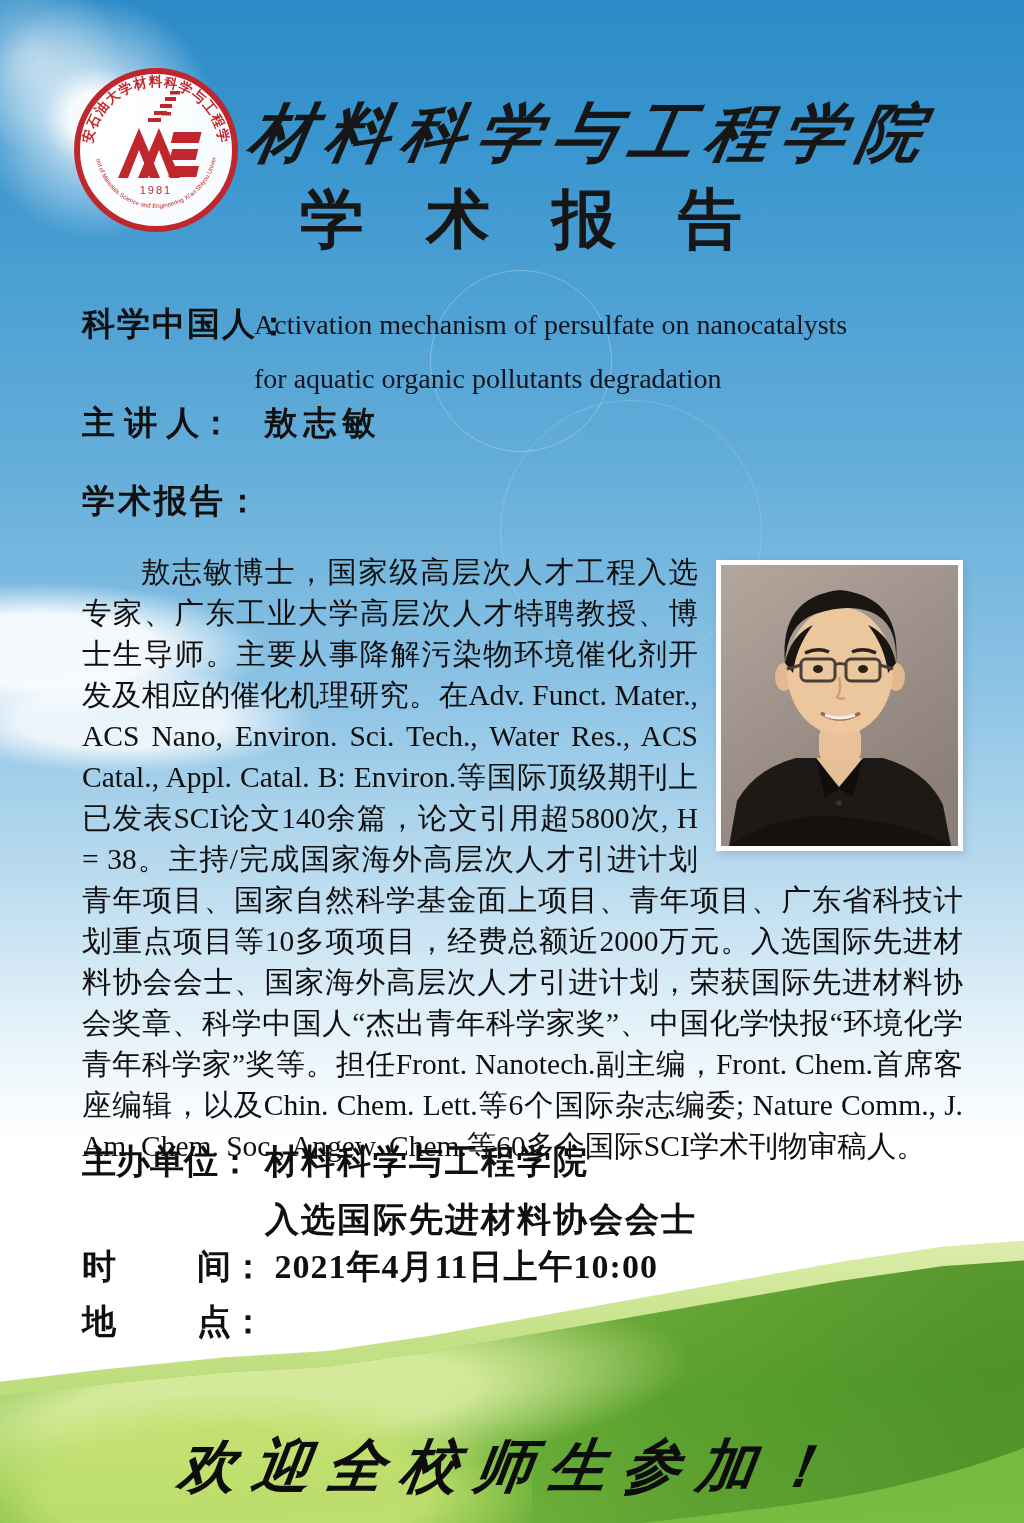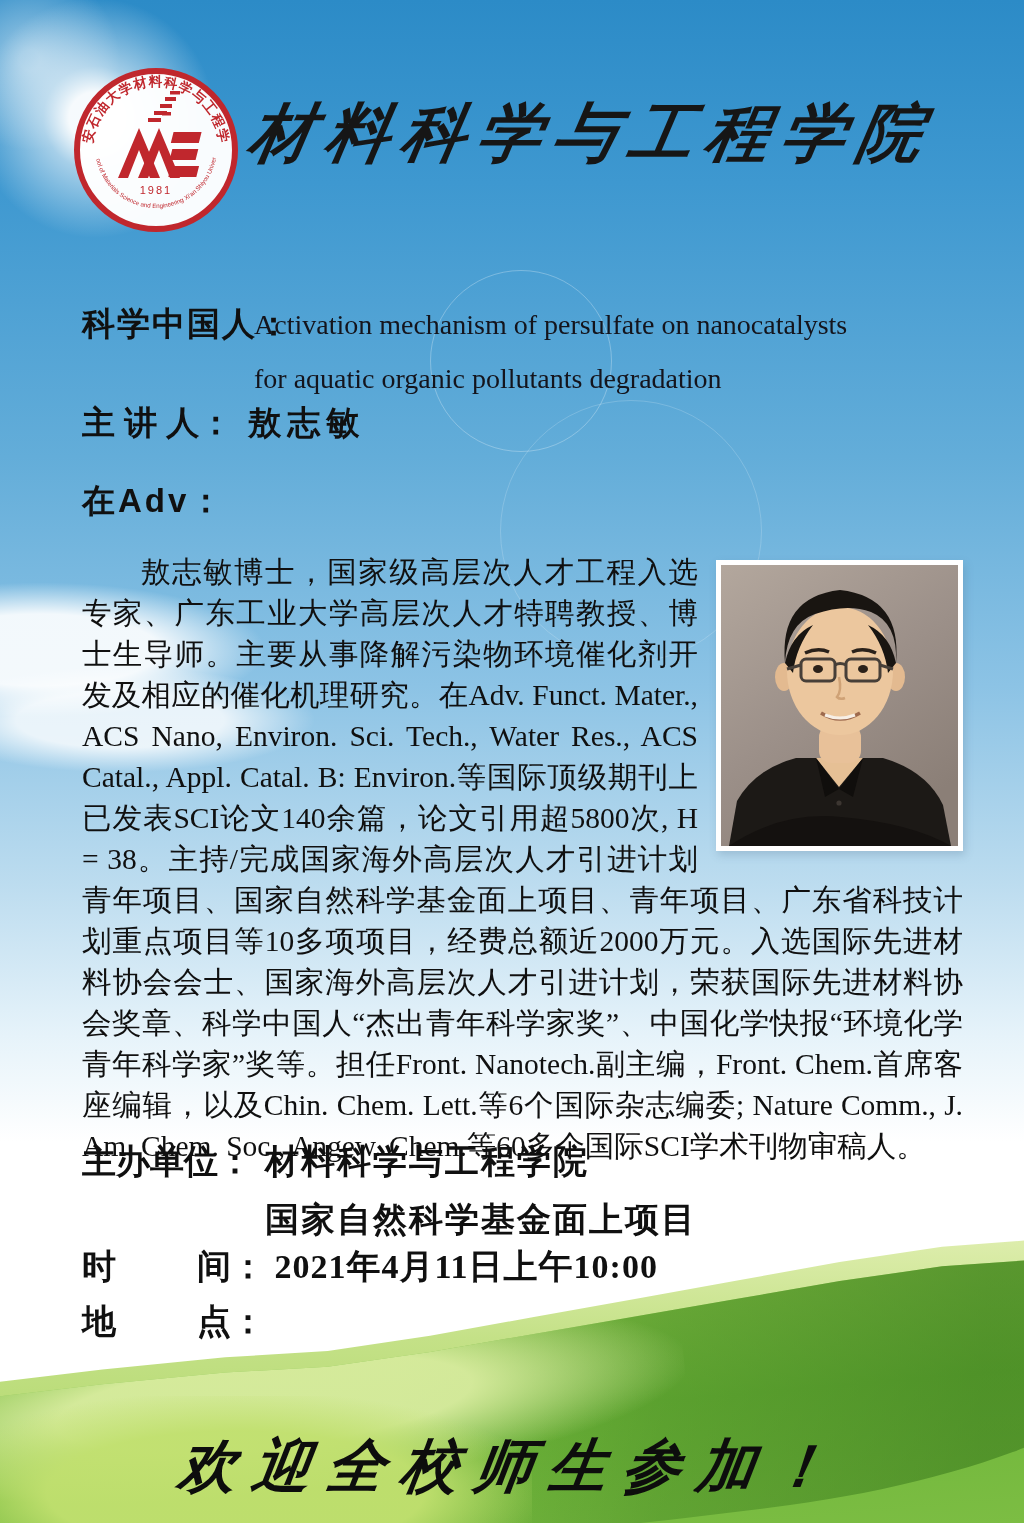--- a/index.html
+++ b/index.html
@@ -30,21 +30,21 @@
   }
 
   .label{font-weight:bold;color:#101010;font-family:"Liberation Sans",sans-serif;}
   .topic-row{position:absolute;left:82px;top:298px;width:880px;}
   .topic-label{position:absolute;left:0;top:4px;font-size:33px;letter-spacing:2px;}
   .topic-en{position:absolute;left:172px;top:0;width:712px;
     font-family:"Liberation Serif",serif;font-weight:normal;font-size:28px;color:#14141c;line-height:54px;}
   .topic-en .l2{text-align:left;}
 
   .speaker-row{position:absolute;left:82px;top:401px;font-size:33px;}
-  .speaker-row .name{margin-left:16px;letter-spacing:6px;}
+  .speaker-row .name{margin-left:32px;letter-spacing:6px;}
 
   .intro-label{position:absolute;left:82px;top:479px;font-size:33px;letter-spacing:3px;}
 
   .intro-text{
     position:absolute;left:82px;top:552px;width:881px;
     font-family:"Liberation Serif","DejaVu Serif",serif;
     font-size:29.5px;line-height:41px;color:#101010;
     text-align:justify;text-indent:2em;
   }
   .photo-frame{
@@ -144,34 +144,35 @@
           <rect x="93" y="31" width="11" height="4"></rect>
           <rect x="98" y="25" width="10" height="3.5"></rect>
           <rect x="90" y="46" width="9" height="3.5"></rect>
         </g>
         <text x="84" y="128" text-anchor="middle" font-size="11" letter-spacing="2" fill="#c0272d">1981</text>
       </g>
     </svg>
   </div>
 
   <div class="college-name">材料科学与工程学院</div>
+  <div class="report-title">学术报告</div>
 
   <div class="topic-row">
     <span class="label topic-label">科学中国人：</span>
     <div class="topic-en">
       <div class="l1">Activation mechanism of persulfate on nanocatalysts</div>
       <div class="l2">for aquatic organic pollutants degradation</div>
     </div>
   </div>
 
   <div class="speaker-row label">
     <span>主 讲 人：</span><span class="name">敖志敏</span>
   </div>
 
-  <div class="intro-label label">在Adv：</div>
+  <div class="intro-label label">学术报告：</div>
   <div class="intro-text">
     <div class="photo-frame">
       <svg width="237" height="281" viewBox="0 0 237 281">
         <defs>
           <linearGradient id="pbg" x1="0" y1="0" x2="0.6" y2="1">
             <stop offset="0" stop-color="#b3a79d"></stop>
             <stop offset="0.55" stop-color="#9c9089"></stop>
             <stop offset="1" stop-color="#8b7f77"></stop>
           </linearGradient>
         </defs>
@@ -215,21 +216,21 @@
         <path d="M104,150 Q119,156 134,150" stroke="#f7efe6" stroke-width="3" fill="none"></path>
       </svg>
     </div><span>敖志敏博士，国家级高层次人才工程入选专家、广东工业大学高层次人才特聘教授、博士生导师。主要从事降解污染物环境催化剂开发及相应的催化机理研究。在Adv. Funct. Mater., ACS Nano, Environ. Sci. Tech., Water Res., ACS Catal., Appl. Catal. B: Environ.等国际顶级期刊上已发表SCI论文140余篇，论文引用超5800次, H = 38。主持/完成国家海外高层次人才引进计划青年项目、国家自然科学基金面上项目、青年项目、广东省科技计划重点项目等10多项项目，经费总额近2000万元。入选国际先进材料协会会士、国家海外高层次人才引进计划，荣获国际先进材料协会奖章、科学中国人“杰出青年科学家奖”、中国化学快报“环境化学青年科学家”奖等。担任Front. Nanotech.副主编，Front. Chem.首席客座编辑，以及Chin. Chem. Lett.等6个国际杂志编委; Nature Comm., J. Am. Chem. Soc., Angew. Chem.等60多个国际SCI学术刊物审稿人。</span>
   </div>
 
   <div class="bottom-rows label">
     <div class="row org-row">
       <span>主办单位：</span>
       <div class="org-values">
         <div class="v1">材料科学与工程学院</div>
-        <div class="v2">国家自然科学基金面上项目</div>
+        <div class="v2">入选国际先进材料协会会士</div>
       </div>
     </div>
     <div class="row time-row">
       <span class="spread-label">
           <span>时</span>
           <span>间：</span>
         </span>
       <span class="rt-value">2021年4月11日上午10:00</span>
     </div>
     <div class="row place-row">

